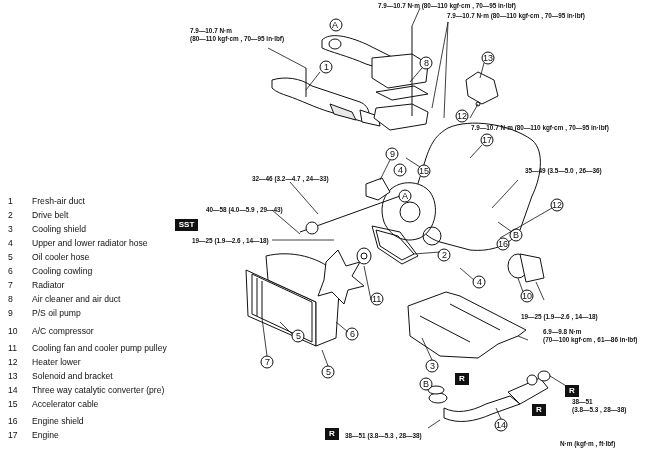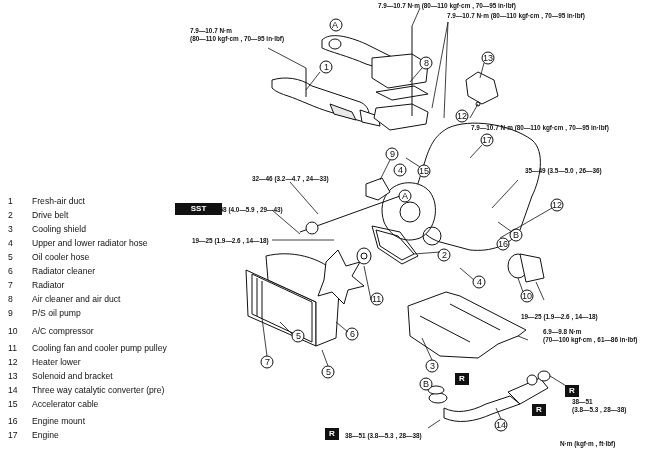--- a/index.html
+++ b/index.html
@@ -191,21 +191,21 @@
 
 <div>
   <span class="torque" style="left:190px;top:27px">7.9—10.7 N·m</span>
   <span class="torque" style="left:190px;top:35px">(80—110 kgf·cm , 70—95 in·lbf)</span>
 </div>
 <span class="torque" style="left:378px;top:2px">7.9—10.7 N·m (80—110 kgf·cm , 70—95 in·lbf)</span>
 <span class="torque" style="left:447px;top:12px">7.9—10.7 N·m (80—110 kgf·cm , 70—95 in·lbf)</span>
 <span class="torque" style="left:471px;top:124px">7.9—10.7 N·m (80—110 kgf·cm , 70—95 in·lbf)</span>
 <span class="torque" style="left:525px;top:167px">35—49 (3.5—5.0 , 26—36)</span>
 <span class="torque" style="left:252px;top:175px">32—46 (3.2—4.7 , 24—33)</span>
-<span class="badge" style="left:175px;top:203px;width:47px">SST</span>
+<span class="badge" style="left:175px;top:219px;width:23px">SST</span>
 <span class="torque" style="left:206px;top:206px">40—58 (4.0—5.9 , 29—43)</span>
 <span class="torque" style="left:192px;top:237px">19—25 (1.9—2.6 , 14—18)</span>
 <span class="torque" style="left:521px;top:313px">19—25 (1.9—2.6 , 14—18)</span>
 <div>
   <span class="torque" style="left:543px;top:328px">6.9—9.8 N·m</span>
   <span class="torque" style="left:543px;top:336px">(70—100 kgf·cm , 61—86 in·lbf)</span>
 </div>
 
 <span class="badge" style="left:455px;top:373px;width:14px">R</span>
 <span class="badge" style="left:565px;top:385px;width:14px">R</span>
@@ -235,21 +235,21 @@
   <div class="legend-row" style="top:42px">
       <span class="legend-num">4</span>
       <span class="legend-label">Upper and lower radiator hose</span>
     </div>
   <div class="legend-row" style="top:56px">
       <span class="legend-num">5</span>
       <span class="legend-label">Oil cooler hose</span>
     </div>
   <div class="legend-row" style="top:70px">
       <span class="legend-num">6</span>
-      <span class="legend-label">Radiator cleaner</span>
+      <span class="legend-label">Cooling cowling</span>
     </div>
   <div class="legend-row" style="top:84px">
       <span class="legend-num">7</span>
       <span class="legend-label">Radiator</span>
     </div>
   <div class="legend-row" style="top:98px">
       <span class="legend-num">8</span>
       <span class="legend-label">Air cleaner and air duct</span>
     </div>
   <div class="legend-row" style="top:112px">
@@ -275,19 +275,19 @@
   <div class="legend-row" style="top:189px">
       <span class="legend-num">14</span>
       <span class="legend-label">Three way catalytic converter (pre)</span>
     </div>
   <div class="legend-row" style="top:203px">
       <span class="legend-num">15</span>
       <span class="legend-label">Accelerator cable</span>
     </div>
   <div class="legend-row" style="top:220px">
       <span class="legend-num">16</span>
-      <span class="legend-label">Engine mount</span>
+      <span class="legend-label">Engine shield</span>
     </div>
   <div class="legend-row" style="top:234px">
       <span class="legend-num">17</span>
       <span class="legend-label">Engine</span>
     </div>
 </div>
 
 </body></html>

